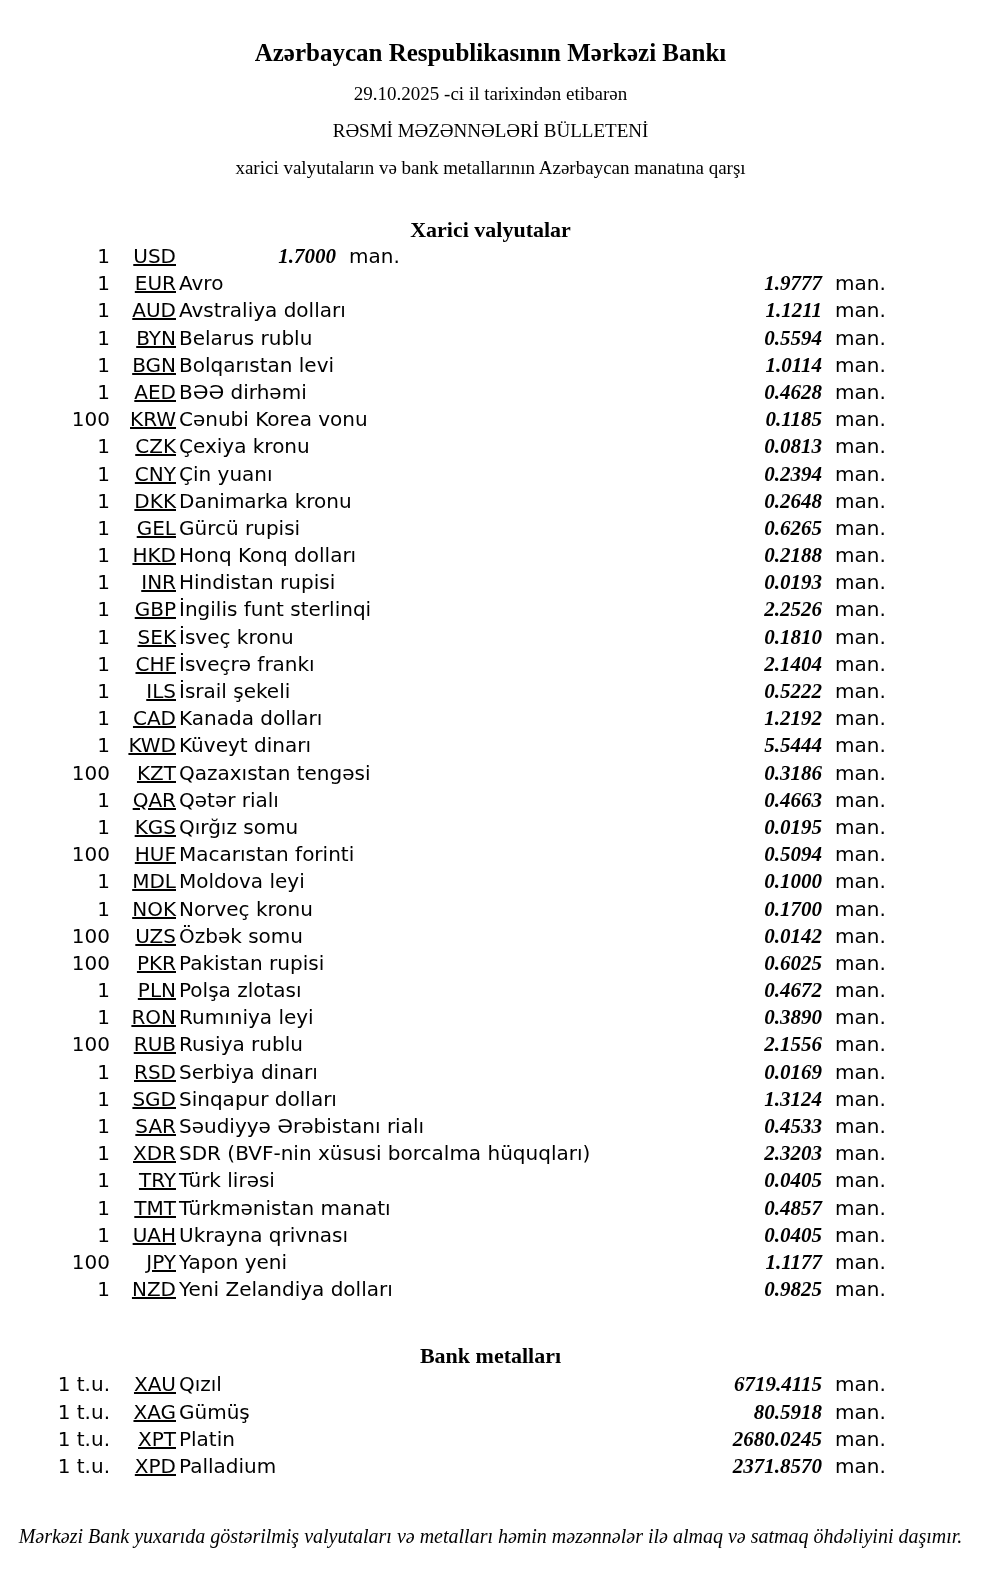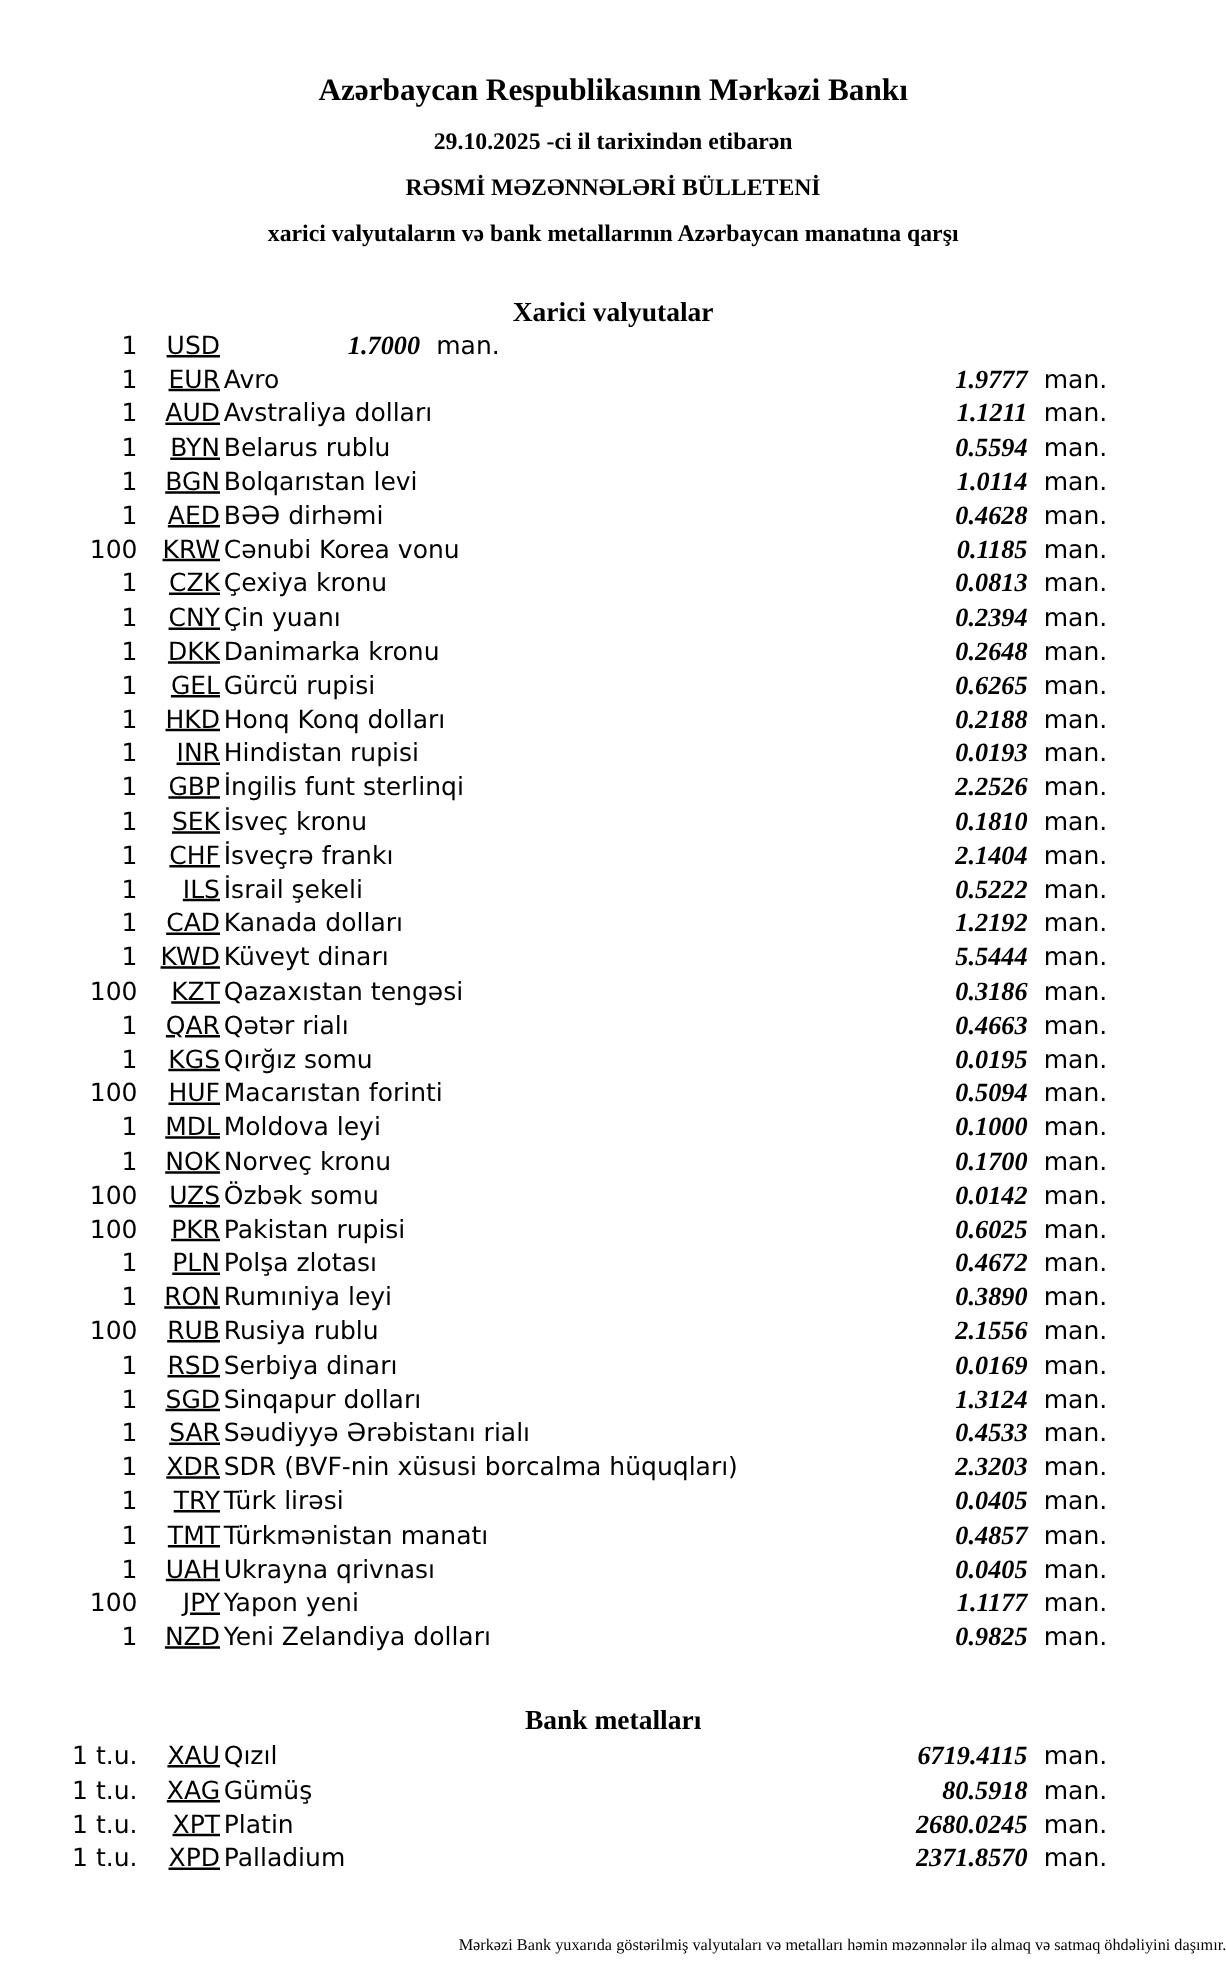--- a/index.html
+++ b/index.html
@@ -3,29 +3,29 @@
 <meta charset="utf-8">
 <style>
   * { margin:0; padding:0; box-sizing:border-box; }
   html,body { background:#ffffff; }
   body {
     width:981px; height:1583px;
     color:#000000;
     font-family:"DejaVu Sans", sans-serif;
     overflow:hidden;
   }
-  .page { padding-top:58px; }
+  .page { padding-top:38px; }
   .center { text-align:center; }
   .bank-title {
     font-family:"Liberation Serif", serif;
     font-weight:bold; font-size:25px; line-height:30px;
   }
   .hdr-line {
     font-family:"Liberation Serif", serif;
-    font-weight:bold; font-size:19px; line-height:23px;
+    font-weight:normal; font-size:19px; line-height:23px;
     margin-top:14px;
   }
   .section-heading {
     font-family:"Liberation Serif", serif;
     font-weight:bold; font-size:22px; line-height:22px;
     margin-top:40px; margin-bottom:2px;
   }
   .section-heading.metals { margin-top:42px; margin-bottom:4px; }
   .rates-table { margin-left:30px; width:855px; }
   .row {
@@ -37,22 +37,22 @@
   .code { width:66px;  text-align:right; flex:none;text-decoration:underline; }
   .name { flex:1 1 auto; text-align:left; padding-left:3px; overflow:hidden; }
   .rate {
     width:160px; text-align:right; flex:none;
     font-family:"Liberation Serif", serif;
     font-style:italic; font-weight:bold; font-size:21px;
   }
   .unit { width:63px; text-align:left; padding-left:13px; flex:none; }
   .footer {
     font-family:"Liberation Serif", serif;
-    font-size:13px; line-height:20px;
-    margin-top:46px; text-align:right;
+    font-style:italic; font-size:20px; line-height:20px;
+    margin-top:46px; text-align:center;
   }
 </style>
 </head>
 <body>
 
 <div class="page">
 
   <div class="bank-title center">Azərbaycan Respublikasının Mərkəzi Bankı</div>
 
   <div class="hdr-line center">29.10.2025 -ci il tarixindən etibarən</div>

